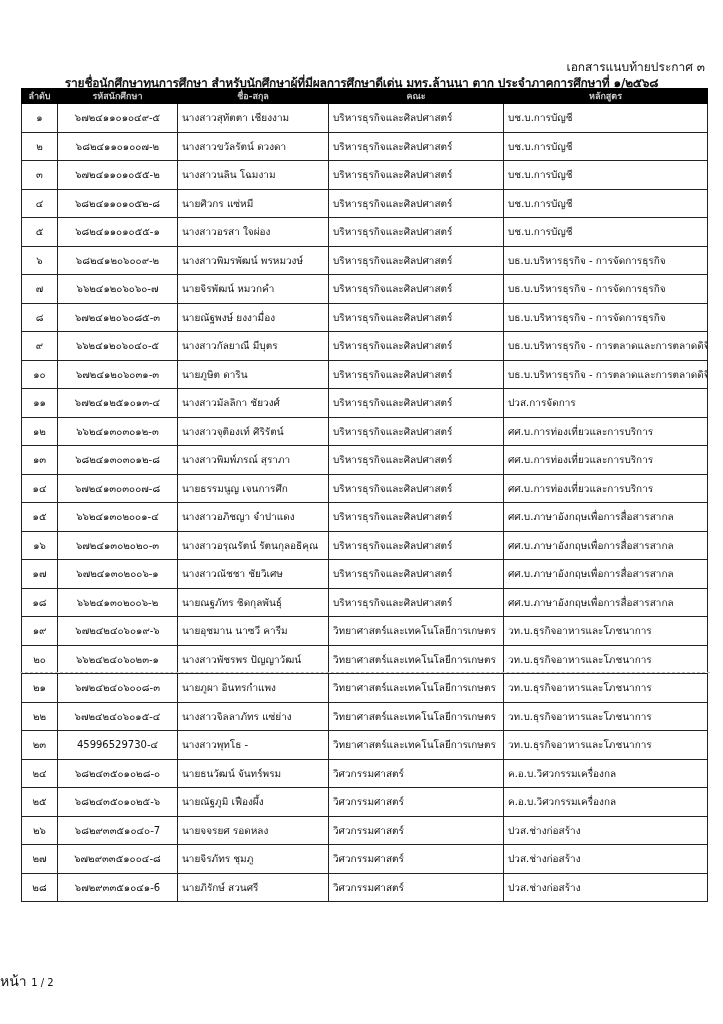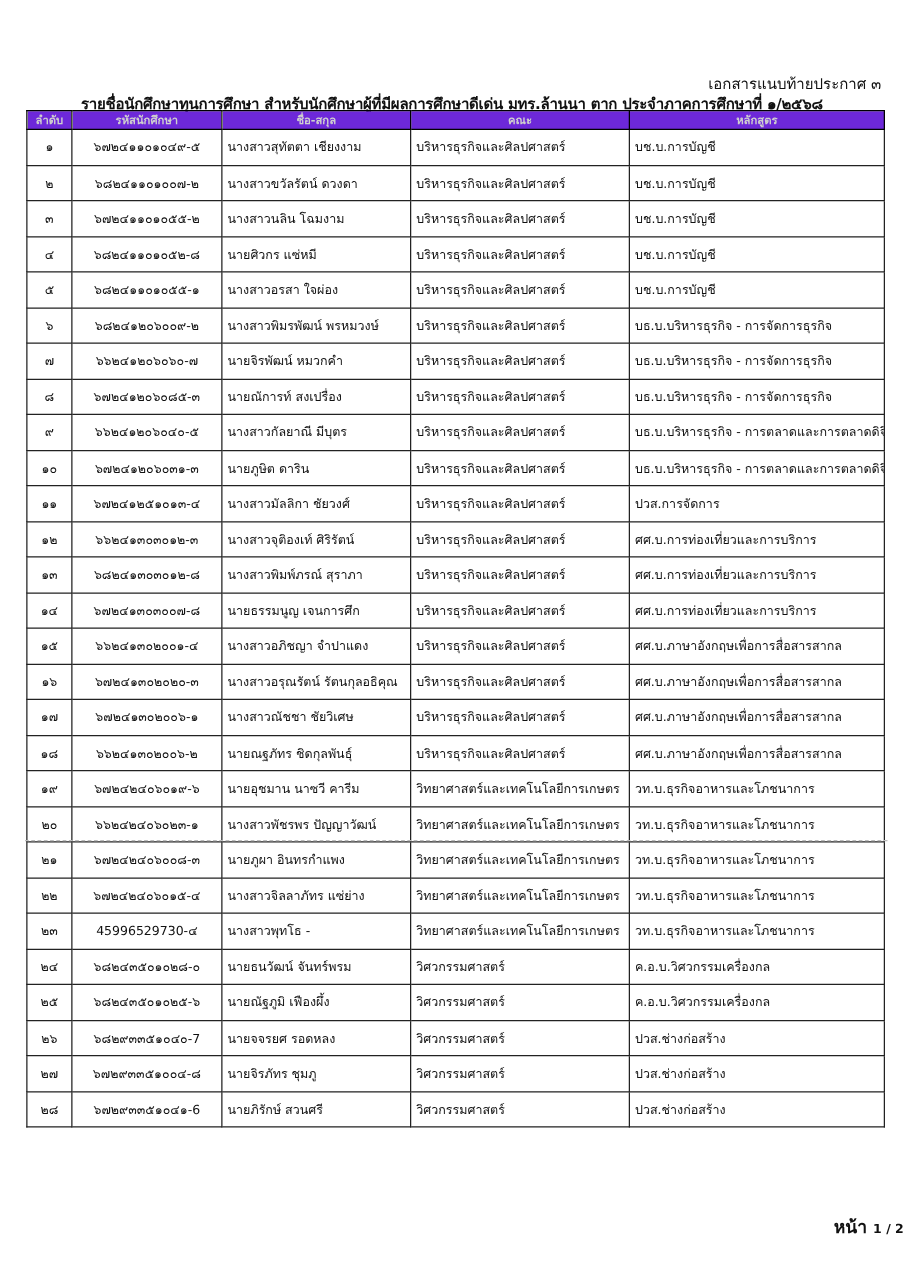--- a/index.html
+++ b/index.html
@@ -3,28 +3,28 @@
 <meta charset="utf-8">
 <style>
   html, body { margin: 0; padding: 0; background: #ffffff; }
   body { width: 723px; height: 1024px; position: relative; overflow: hidden;
          font-family: "DejaVu Sans", sans-serif; color: #111; }
   .attach-label { position: absolute; right: 18px; top: 57px; font-size: 12px; }
   .doc-title { position: absolute; left: 0; right: 0; top: 73px; text-align: center;
                font-size: 12px; font-weight: bold; letter-spacing: -0.2px; }
   table.grid { position: absolute; left: 21px; top: 88px; width: 686px;
                border-collapse: collapse; table-layout: fixed; font-size: 10px; }
-  table.grid th { background: #6d28d9; color: #cfcfcf; height: 14px; font-weight: bold;
+  table.grid th { background: #000000; color: #cfcfcf; height: 14px; font-weight: bold;
                   border: 1px solid #000; font-size: 9px; padding: 0; overflow: hidden; white-space: nowrap; }
   table.grid td { border: 1px solid #222; height: 27.5px; padding: 0 4px; white-space: nowrap; overflow: hidden; }
   td.c-no { text-align: center; }
   td.c-id { text-align: center; font-size: 10px; }
   col.w-no { width: 36px; } col.w-id { width: 120px; } col.w-name { width: 151px; }
   col.w-fac { width: 175px; } col.w-prog { width: 204px; }
-  .page-no { position: absolute; left: 0; right: 0; top: 970px; text-align: right; font-size: 14px; font-weight: bold; }
+  .page-no { position: absolute; left: 0; right: 0; top: 970px; text-align: left; font-size: 14px; }
   .page-no .pg { font-size: 10px; }
   .scan-line { position: absolute; left: 20px; width: 690px; top: 672px; border-top: 1px dashed #bbb; }
 </style>
 </head>
 <body>
 
 <div class="attach-label">เอกสารแนบท้ายประกาศ ๓</div>
 <div class="doc-title">รายชื่อนักศึกษาทุนการศึกษา สำหรับนักศึกษาผู้ที่มีผลการศึกษาดีเด่น มทร.ล้านนา ตาก ประจำภาคการศึกษาที่ ๑/๒๕๖๘</div>
 
 <table class="grid">
@@ -90,21 +90,21 @@
       <tr>
         <td class="c-no">๗</td>
         <td class="c-id">๖๖๒๔๑๒๐๖๐๖๐-๗</td>
         <td class="c-name">นายจิรพัฒน์ หมวกคำ</td>
         <td class="c-fac">บริหารธุรกิจและศิลปศาสตร์</td>
         <td class="c-prog">บธ.บ.บริหารธุรกิจ - การจัดการธุรกิจ</td>
       </tr>
       <tr>
         <td class="c-no">๘</td>
         <td class="c-id">๖๗๒๔๑๒๐๖๐๘๕-๓</td>
-        <td class="c-name">นายณัการท์ สงเปรื่อง</td>
+        <td class="c-name">นายณัฐพงษ์ ยงงามื่อง</td>
         <td class="c-fac">บริหารธุรกิจและศิลปศาสตร์</td>
         <td class="c-prog">บธ.บ.บริหารธุรกิจ - การจัดการธุรกิจ</td>
       </tr>
       <tr>
         <td class="c-no">๙</td>
         <td class="c-id">๖๖๒๔๑๒๐๖๐๔๐-๕</td>
         <td class="c-name">นางสาวกัลยาณี มีบุตร</td>
         <td class="c-fac">บริหารธุรกิจและศิลปศาสตร์</td>
         <td class="c-prog">บธ.บ.บริหารธุรกิจ - การตลาดและการตลาดดิจิทัล</td>
       </tr>

